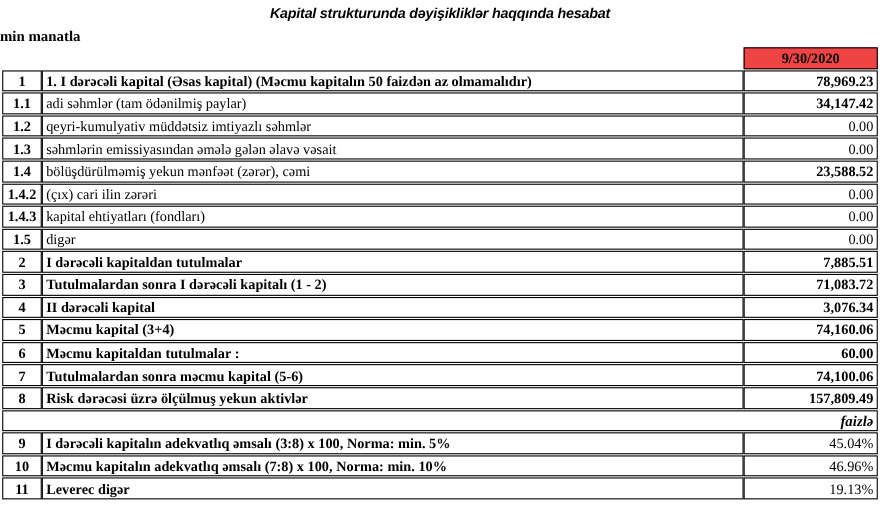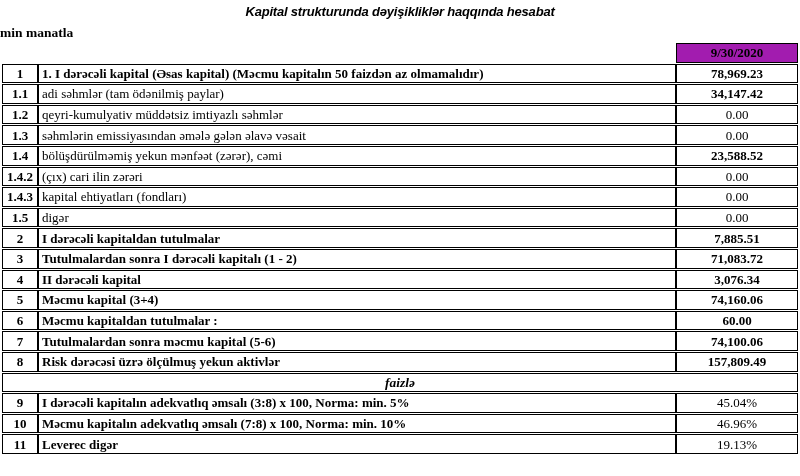--- a/index.html
+++ b/index.html
@@ -38,29 +38,29 @@
     height: 17.6px;
     font-size: 13px;
     line-height: 15px;
     padding: 0 3px;
     vertical-align: middle;
     white-space: nowrap;
     overflow: hidden;
   }
   td.nb { border: none; background: transparent; }
   td.no  { text-align: center; font-weight: bold; padding: 0 1px; }
-  td.val { text-align: center; }
+  td.val { text-align: right; }
   td.date-cell {
-    background: #a21caf;
+    background: #ef4444;
     text-align: center;
     font-weight: bold;
   }
   .b { font-weight: bold; }
   tr.sep-row td {
-    text-align: center;
+    text-align: right;
     font-weight: bold;
     font-style: italic;
     font-size: 13.5px;
   }
 </style>
 </head>
 <body>
 
 <div class="report-title">Kapital strukturunda dəyişikliklər haqqında hesabat</div>
 <div class="unit-note">min manatla</div>

